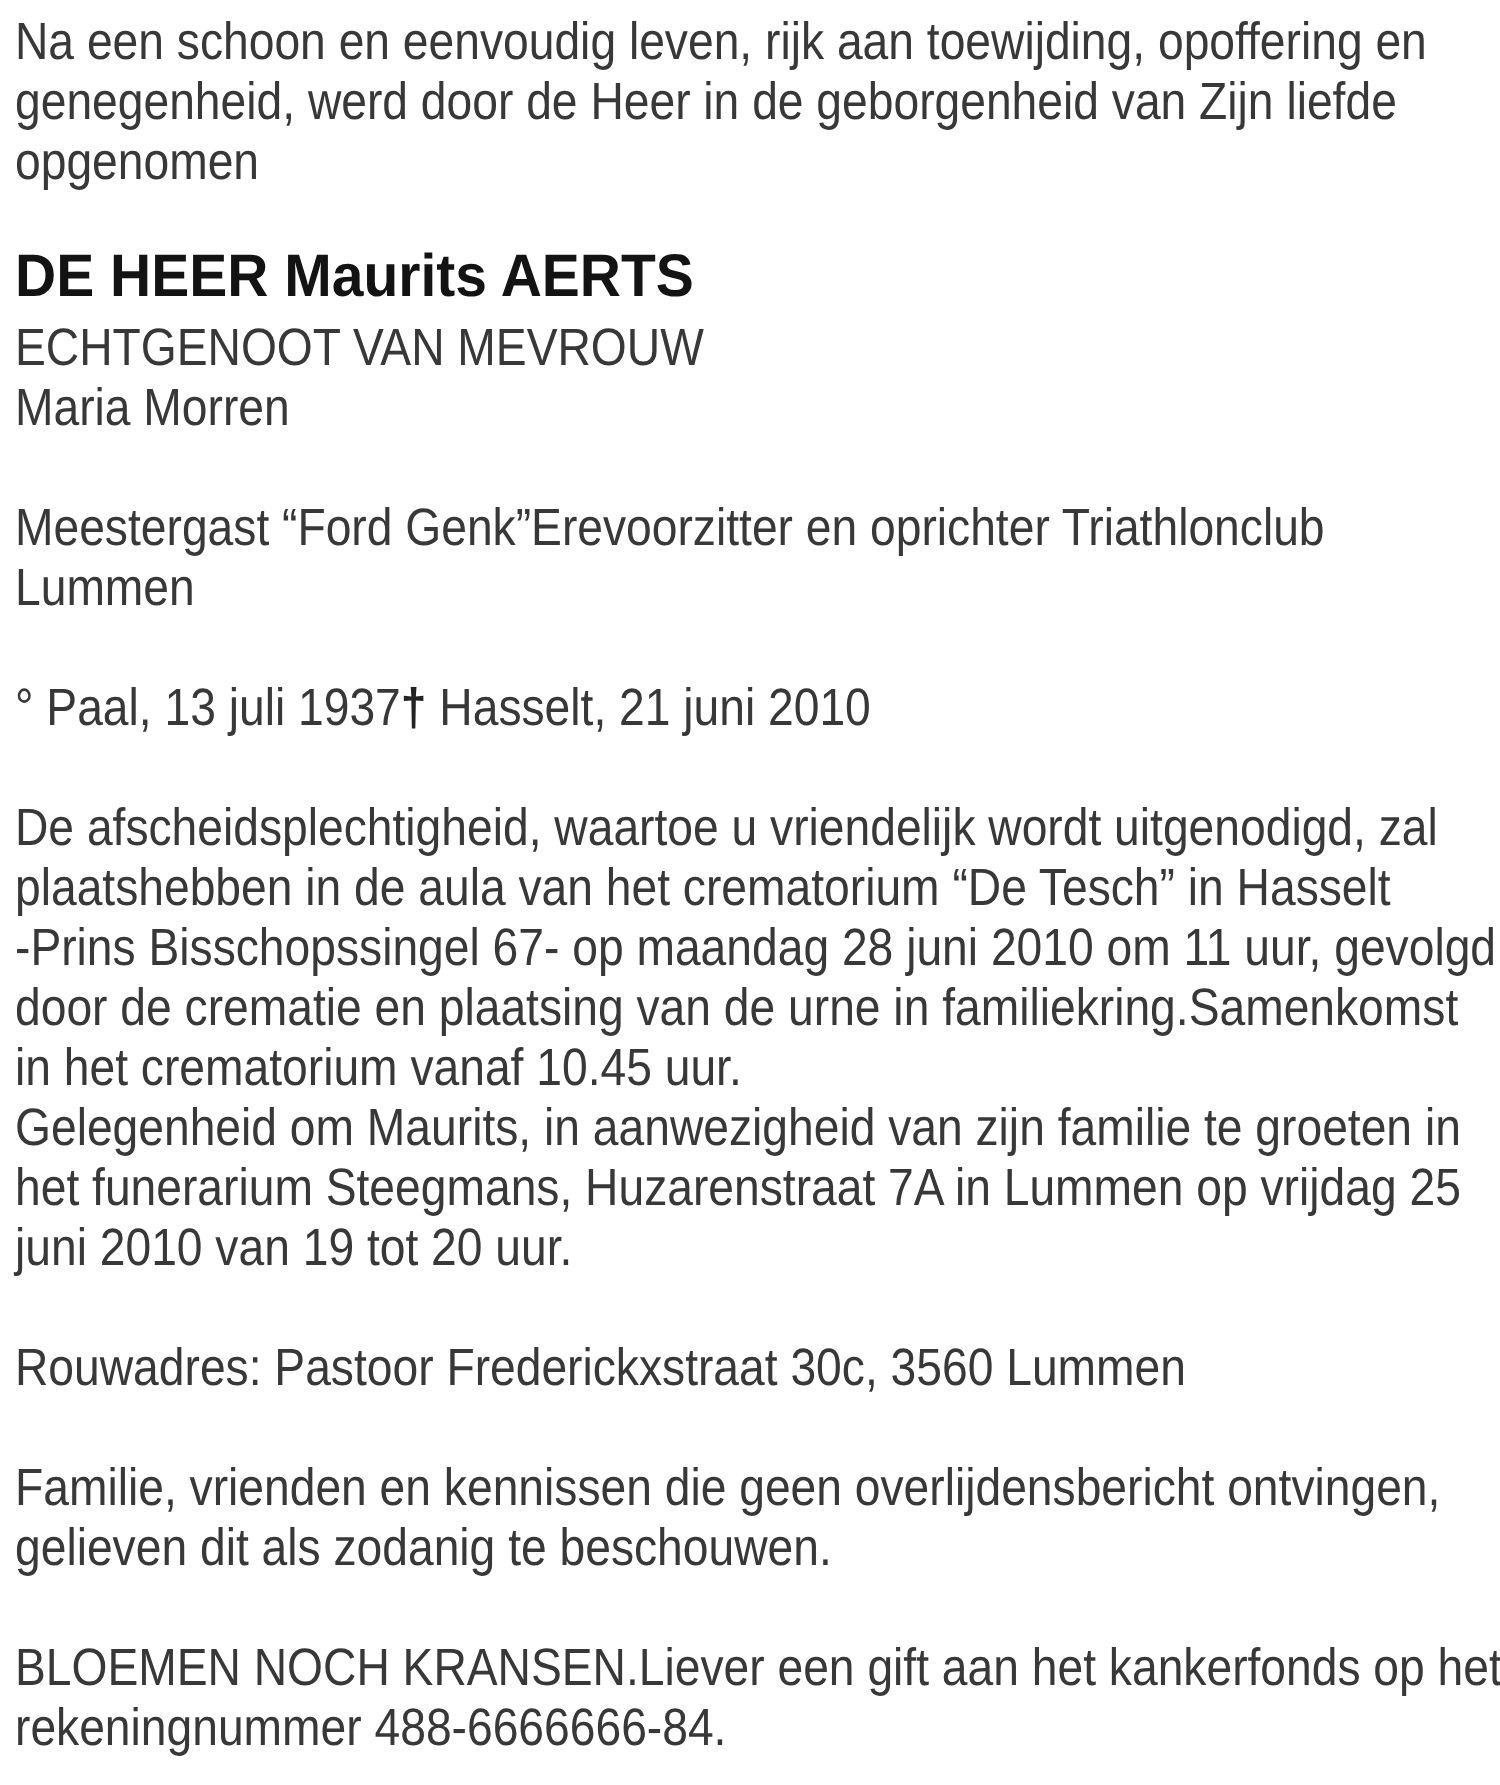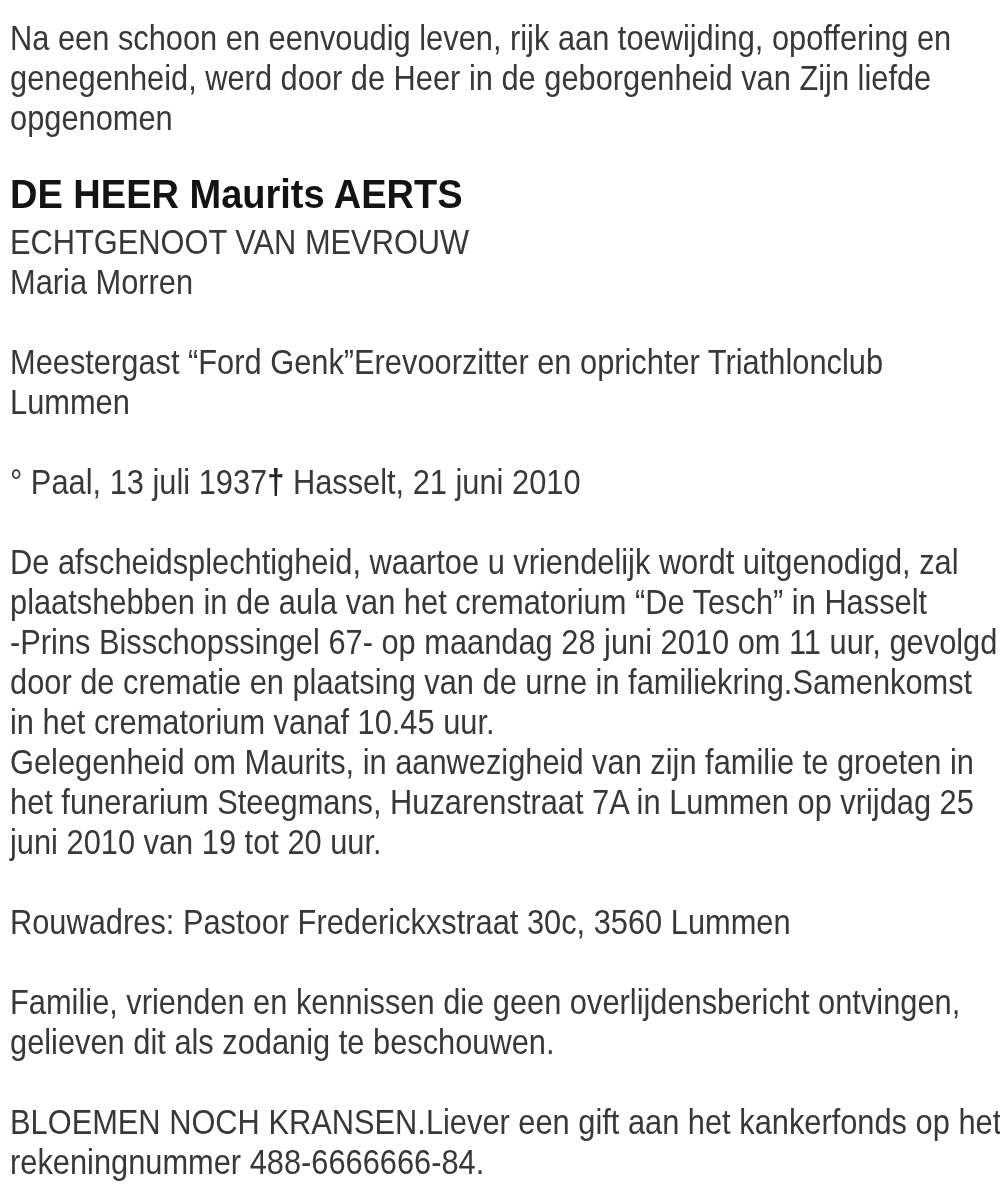--- a/index.html
+++ b/index.html
@@ -8,21 +8,21 @@
     width: 1000px;
     height: 1190px;
     overflow: hidden;
     background: #ffffff;
   }
   body {
     font-family: "Liberation Sans", "DejaVu Sans", sans-serif;
     color: #383838;
   }
   .doc {
-    padding: 18px 0 0 10px;
+    padding: 8px 0 0 10px;
   }
   .doc > :first-child {
     margin-top: 0;
   }
   .para {
     font-size: 35px;
     line-height: 40px;
     white-space: pre-line;
     width: 1280px;              
     margin: 40px 0 0 0;

